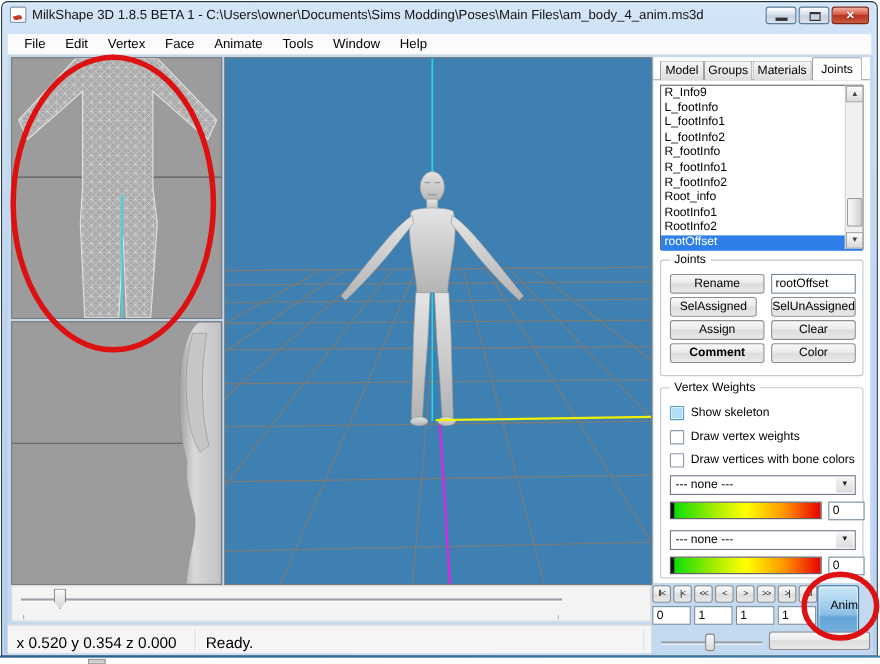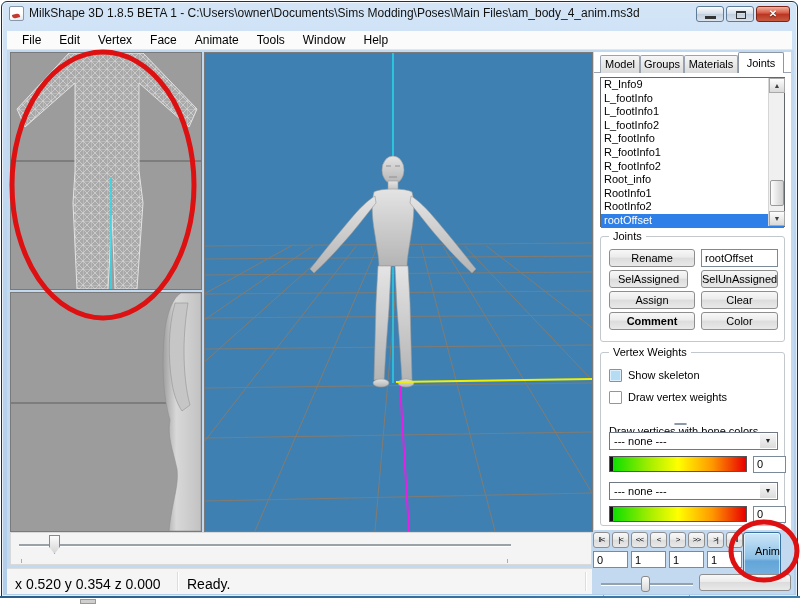--- a/index.html
+++ b/index.html
@@ -291,21 +291,21 @@
         <div class="groupbox" id="gb-weights">
           <span class="gb-label">Vertex Weights</span>
           <div class="checkbox-row" style="top:15px;text-align:right;">
             <span class="checkbox checked"></span>
             <span class="checkbox-label">Show skeleton</span>
           </div>
           <div class="checkbox-row" style="top:37px;">
             <span class="checkbox"></span>
             <span class="checkbox-label">Draw vertex weights</span>
           </div>
-          <div class="checkbox-row" style="top:70px;flex-direction:column;">
+          <div class="checkbox-row" style="top:58px;">
             <span class="checkbox"></span>
             <span class="checkbox-label">Draw vertices with bone colors</span>
           </div>
           <div class="dropdown" style="top:79px;">
             <span>--- none ---</span>
             <span class="dd-arrow">▼</span>
           </div>
           <div class="weight-bar" style="top:103px;">
             <span class="weight-marker"></span>
           </div>

